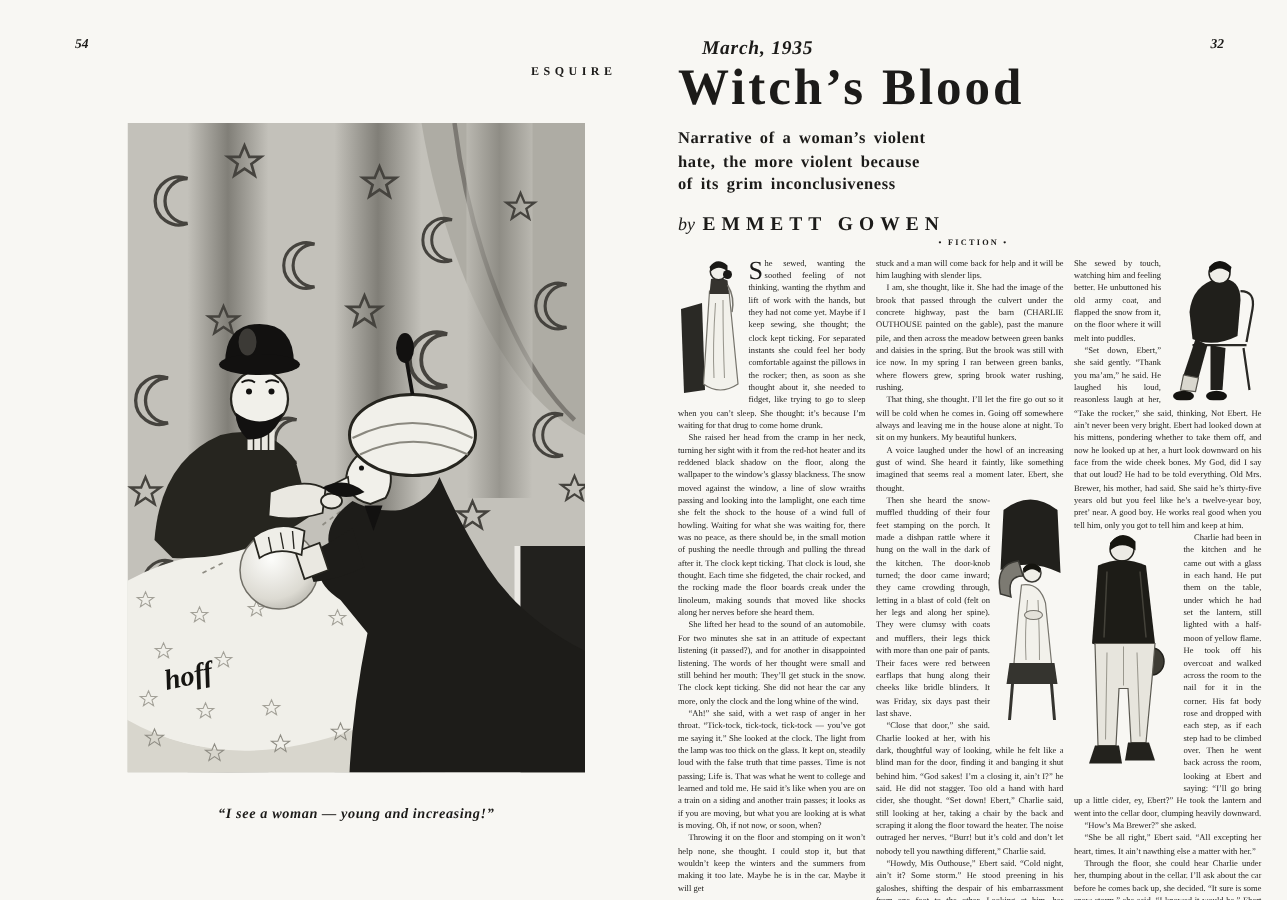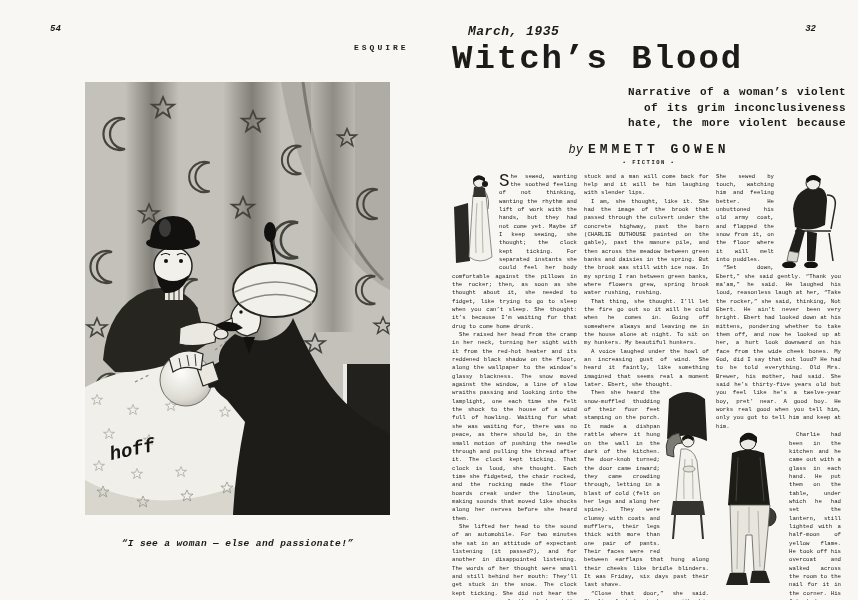--- a/index.html
+++ b/index.html
@@ -1,19 +1,19 @@
 <!DOCTYPE html>
 <html><head>
 <meta charset="utf-8">
 <style>
   html,body{margin:0;padding:0;background:#e8e6e1;}
   .spread{
     position:relative;width:858px;height:600px;margin:0 auto;
     background:#f8f7f3;color:#1c1b19;
-    font-family:Liberation Mono, monospace;
+    font-family:Liberation Serif, serif;
     overflow:hidden;
   }
   
   .folio{position:absolute;top:24px;font-size:9px;font-weight:bold;font-style:italic;}
   .folio-left{left:50px;}
   .folio-right{right:42px;}
   .masthead{position:absolute;top:43px;left:354px;font-size:8px;font-weight:bold;letter-spacing:3px;}
   .issue-date{position:absolute;top:24px;left:468px;font-size:13px;font-weight:bold;font-style:italic;letter-spacing:.5px;}
 
   
@@ -23,23 +23,23 @@
     position:absolute;left:85px;top:538px;width:305px;text-align:center;
     font-size:9.5px;font-weight:bold;font-style:italic;letter-spacing:.4px;
   }
 
   
   .article{position:absolute;left:452px;top:42px;width:394px;}
   .article-title{
     font-size:34px;font-weight:bold;letter-spacing:2px;
     line-height:34px;
   }
-  .article-subtitle{margin-top:9px;text-align:right;font-size:11px;font-weight:bold;
+  .article-subtitle{margin-top:9px;text-align:left;font-size:11px;font-weight:bold;
     line-height:15.5px;letter-spacing:.4px;word-spacing:2px;}
-  .article-byline{margin-top:8px;text-align:center;}
+  .article-byline{margin-top:8px;text-align:left;}
   .byline-by{font-style:italic;font-size:12px;margin-right:5px;}
   .byline-author{font-weight:bold;font-size:13px;letter-spacing:4px;}
   .article-category{text-align:center;font-size:5.5px;font-weight:bold;letter-spacing:1.5px;margin-top:1px;}
 
   .columns{margin-top:7px;display:flex;gap:7px;}
   .col{position:relative;width:125px;height:446px;overflow:hidden;
     font-size:5.7px;line-height:8.35px;text-align:justify;}
   .col p{margin:0;text-indent:7px;}
   .col p.noindent{text-indent:0;}
   .dropcap{float:left;font-size:17.5px;line-height:14px;padding:1px 1px 0 0;}
@@ -179,28 +179,28 @@
           <ellipse cx="190" cy="208" rx="42" ry="27" fill="#f1f0ea" stroke="#26251f" stroke-width="2"></ellipse>
           <path d="M150,210 Q190,190 230,210 M155,221 Q190,204 227,221" stroke="#8a887f" stroke-width="1.4" fill="none"></path>
           <line x1="190" y1="181" x2="186" y2="158" stroke="#121110" stroke-width="2.5"></line>
           <ellipse cx="185" cy="150" rx="6" ry="10" fill="#121110"></ellipse>
         </g>
       </g>
 
       <text x="26" y="378" transform="rotate(-12 26 378)" font-size="19" font-style="italic" font-weight="bold" fill="#161512">hoff</text>
     </svg>
   </div>
-  <div class="cartoon-caption">“I see a woman — else and passionate!”</div>
+  <div class="cartoon-caption">“I see a woman — young and increasing!”</div>
 
   <div class="article">
     <div class="article-title">Witch’s Blood</div>
     <div class="article-subtitle">
       <div>Narrative of a woman’s violent</div>
+      <div>hate, the more violent because</div>
       <div>of its grim inconclusiveness</div>
-      <div>hate, the more violent because</div>
     </div>
     <div class="article-byline">
       <span class="byline-by">by</span><span class="byline-author">EMMETT GOWEN</span>
     </div>
     <div class="article-category">• FICTION •</div>
 
     <div class="columns">
 
       <div class="col">
         <div class="fig fig-left fig-woman-standing">

